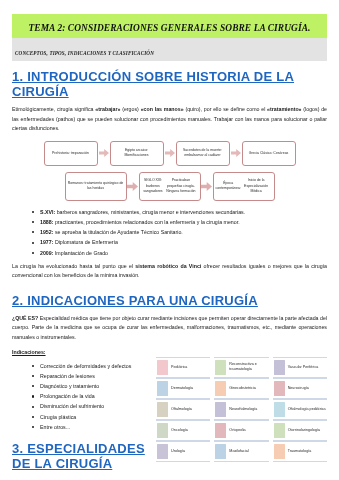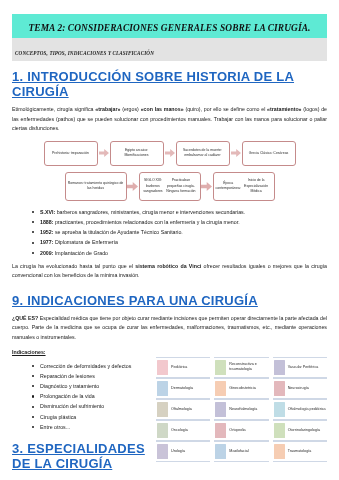--- a/index.html
+++ b/index.html
@@ -21,21 +21,21 @@
     background: #ffffff;
     padding: 0;
     box-sizing: border-box;
   }
   .inner {
     padding: 14px 12px 0 12px;
   }
 
   
   .title-band {
-    background: #5eead4;
+    background: #bef264;
     text-align: center;
     padding: 3px 2px 3px 2px;
   }
   .title-band .title-text {
     font-family: "Liberation Serif", serif;
     font-style: italic;
     font-weight: bold;
     font-size: 9.4px;
     letter-spacing: 0.1px;
     color: #111111;
@@ -253,21 +253,21 @@
     <ul class="bul">
       <li><b>S.XVI:</b><span> barberos sangradores, ministrantes, cirugía menor e intervenciones secundarias.</span></li>
       <li><b>1888:</b><span> practicantes, procedimientos relacionados con la enfermería y la cirugía menor.</span></li>
       <li><b>1952:</b><span> se aprueba la titulación de Ayudante Técnico Sanitario.</span></li>
       <li><b>1977:</b><span> Diplomatura de Enfermería</span></li>
       <li><b>2009:</b><span> Implantación de Grado</span></li>
     </ul>
 
     <div class="para">La cirugía ha evolucionado hasta tal punto que el <b>sistema robótico da Vinci</b> ofrecer resultados iguales o mejores que la cirugía convencional con los beneficios de la mínima invasión.</div>
 
-    <div class="section-h s2">9. INDICACIONES PARA UNA CIRUGÍA</div>
+    <div class="section-h s2">2. INDICACIONES PARA UNA CIRUGÍA</div>
     <div class="para"><b>¿QUÉ ES?</b> Especialidad médica que tiene por objeto curar mediante incisiones que permiten operar directamente la parte afectada del cuerpo. Parte de la medicina que se ocupa de curar las enfermedades, malformaciones, traumatismos, etc., mediante operaciones manuales o instrumentales.</div>
 
     <div class="ind-label">Indicaciones:</div>
 
     <div class="split">
       <div class="split-left">
         <ul class="bul">
           <li>Corrección de deformidades y defectos</li>
           <li>Reparación de lesiones</li>
           <li>Diagnóstico y tratamiento</li>

